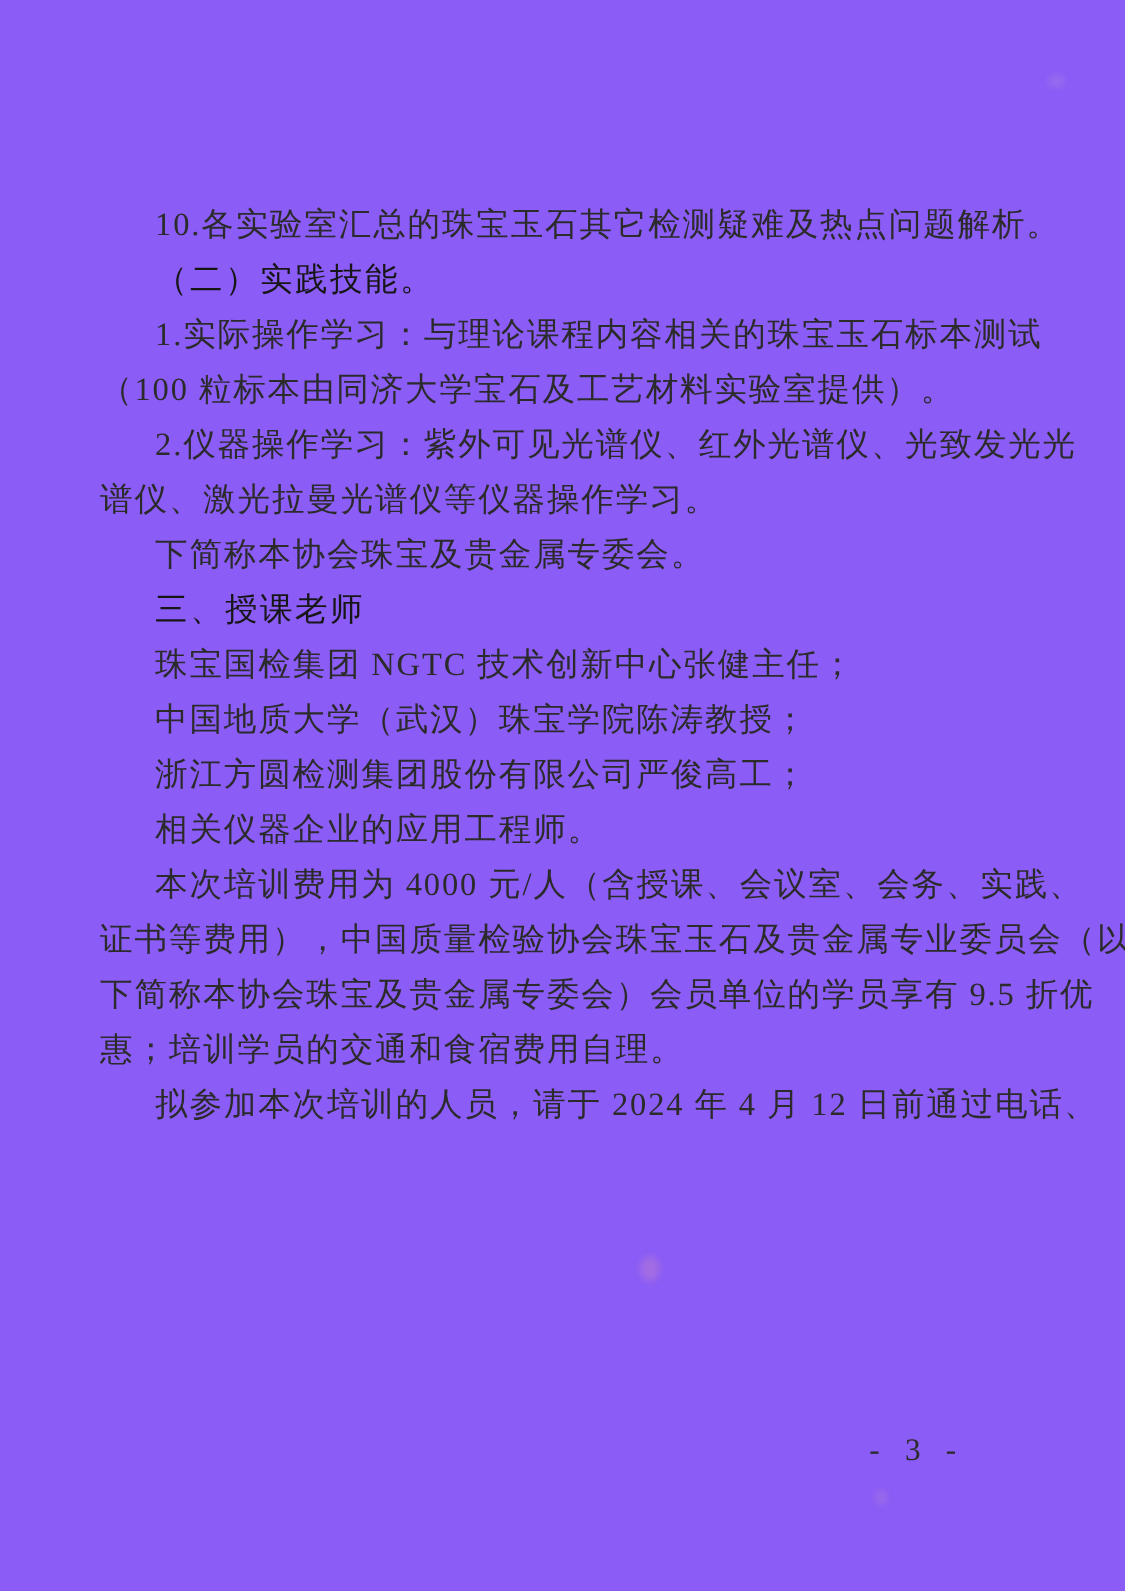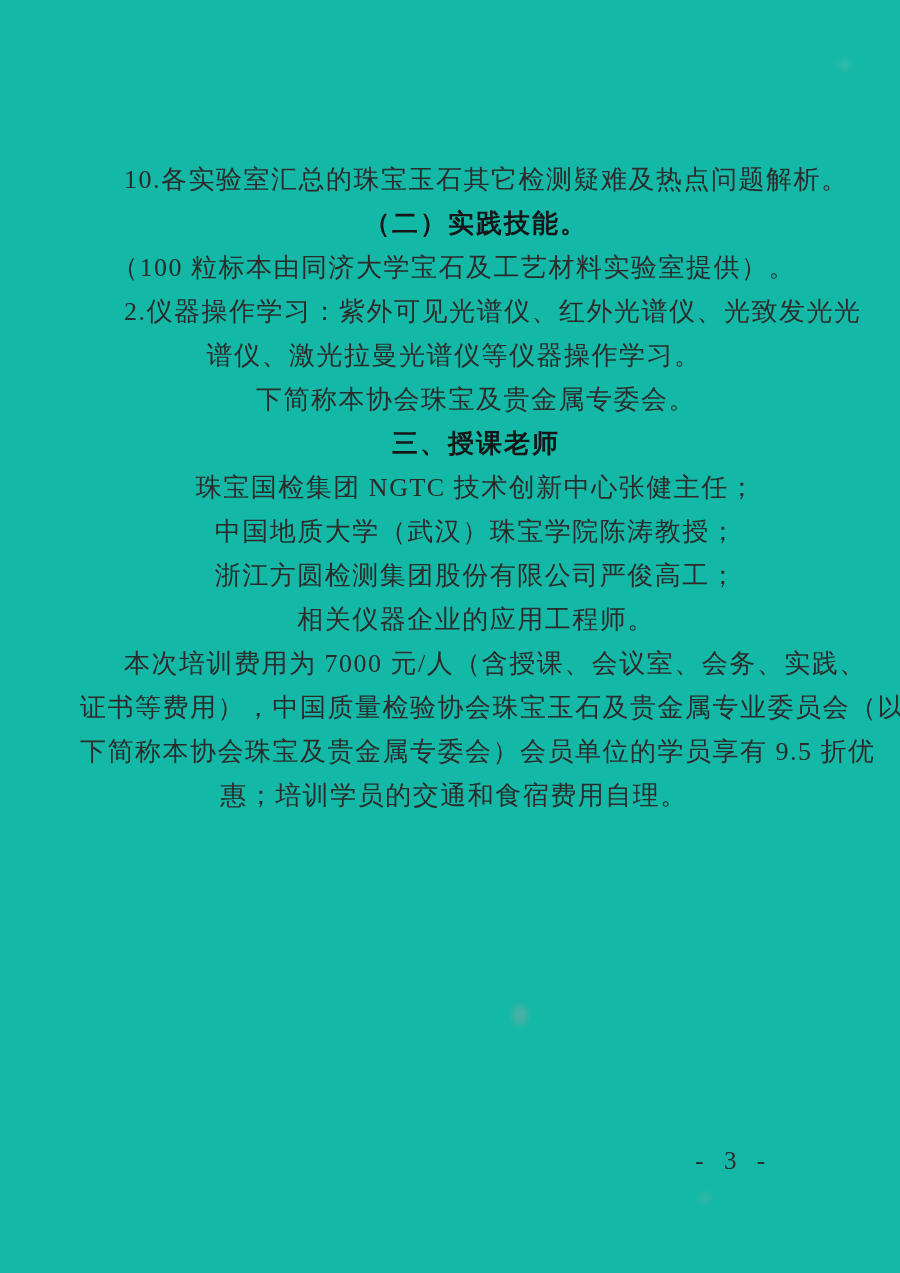--- a/index.html
+++ b/index.html
@@ -5,44 +5,43 @@
   html, body {
     margin: 0;
     padding: 0;
     background: #e8e8e8;
   }
   .page {
     position: relative;
     width: 900px;
     height: 1273px;
     margin: 0 auto;
-    background: #14b8a6;
+    background: #8b5cf6;
     overflow: hidden;
     font-family: "Liberation Serif", "DejaVu Serif", serif;
-    text-align: center;
   }
   .doc-body {
     position: absolute;
     left: 80px;
     top: 158px;
     width: 748px;
   }
   .line {
     height: 44px;
     line-height: 44px;
     font-size: 26px;
     color: #2b2b2b;
     letter-spacing: 1.5px;
     white-space: nowrap;
   }
   .line.indent {
     padding-left: 44px;
   }
   .line.bold {
-    font-weight: 700;
+    font-weight: 400;
     color: #161616;
     letter-spacing: 2px;
   }
   .page-number {
     position: absolute;
     top: 1146px;
     right: 128px;
     font-size: 25px;
     color: #2b2b2b;
     letter-spacing: 7px;
@@ -70,31 +69,33 @@
     filter: blur(3px);
   }
 </style>
 </head>
 <body>
 
 <div class="page">
   <div class="doc-body">
       <div class="line indent">10.各实验室汇总的珠宝玉石其它检测疑难及热点问题解析。</div>
       <div class="line indent bold">（二）实践技能。</div>
+      <div class="line indent">1.实际操作学习：与理论课程内容相关的珠宝玉石标本测试</div>
       <div class="line">（100 粒标本由同济大学宝石及工艺材料实验室提供）。</div>
       <div class="line indent">2.仪器操作学习：紫外可见光谱仪、红外光谱仪、光致发光光</div>
       <div class="line">谱仪、激光拉曼光谱仪等仪器操作学习。</div>
       <div class="line indent">下简称本协会珠宝及贵金属专委会。</div>
       <div class="line indent bold">三、授课老师</div>
       <div class="line indent">珠宝国检集团 NGTC 技术创新中心张健主任；</div>
       <div class="line indent">中国地质大学（武汉）珠宝学院陈涛教授；</div>
       <div class="line indent">浙江方圆检测集团股份有限公司严俊高工；</div>
       <div class="line indent">相关仪器企业的应用工程师。</div>
-      <div class="line indent">本次培训费用为 7000 元/人（含授课、会议室、会务、实践、</div>
+      <div class="line indent">本次培训费用为 4000 元/人（含授课、会议室、会务、实践、</div>
       <div class="line">证书等费用），中国质量检验协会珠宝玉石及贵金属专业委员会（以</div>
       <div class="line">下简称本协会珠宝及贵金属专委会）会员单位的学员享有 9.5 折优</div>
       <div class="line">惠；培训学员的交通和食宿费用自理。</div>
+      <div class="line indent">拟参加本次培训的人员，请于 2024 年 4 月 12 日前通过电话、</div>
     </div>
   <div class="page-number">- 3 -</div>
   <div class="artifact a1"></div>
   <div class="artifact a2"></div>
   <div class="artifact a3"></div>
 </div>
 
 </body></html>

